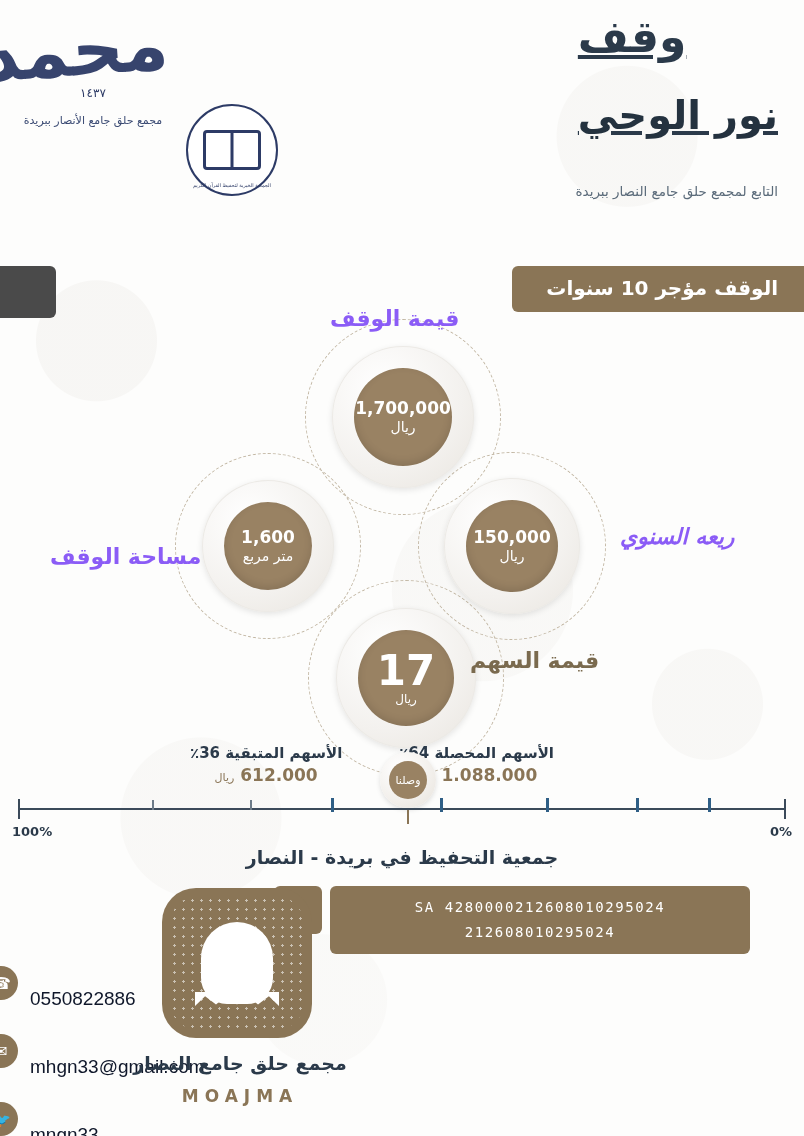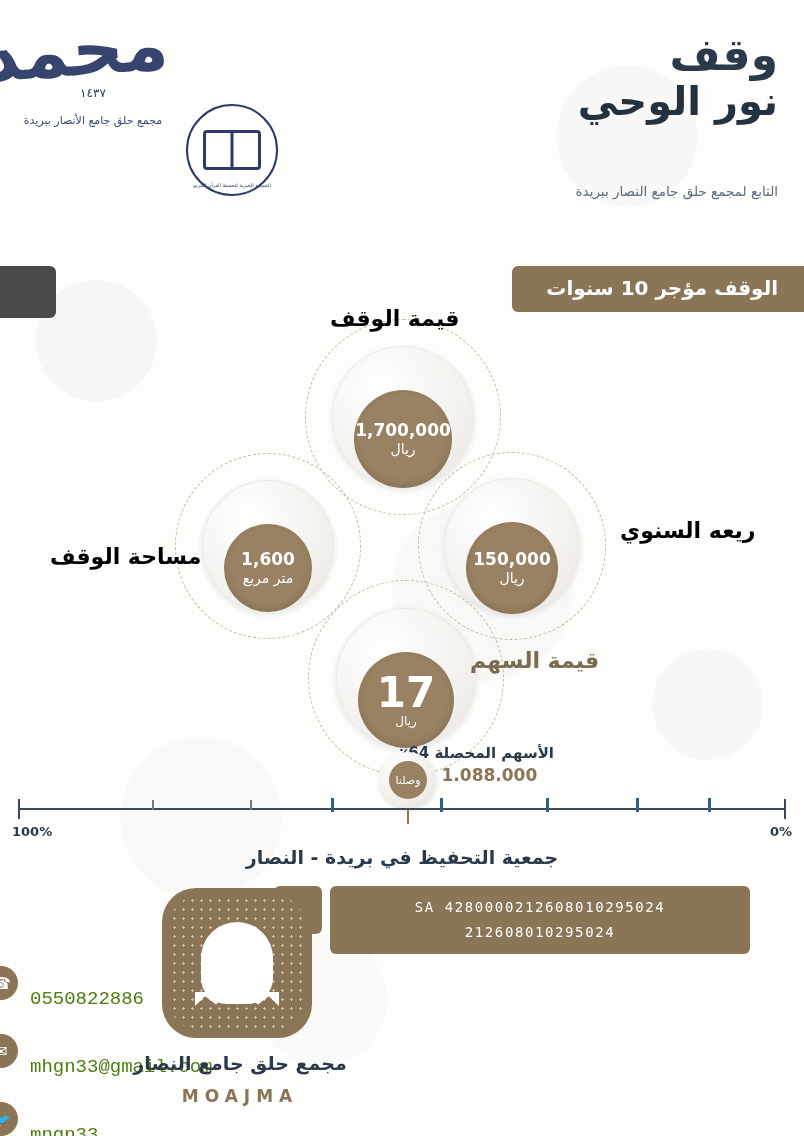--- a/index.html
+++ b/index.html
@@ -23,29 +23,30 @@
       radial-gradient(circle at 78% 12%, rgba(170,160,145,0.06) 0 70px, transparent 71px),
       radial-gradient(circle at 60% 52%, rgba(170,160,145,0.05) 0 90px, transparent 91px),
       radial-gradient(circle at 25% 72%, rgba(170,160,145,0.05) 0 80px, transparent 81px),
       radial-gradient(circle at 88% 62%, rgba(170,160,145,0.06) 0 55px, transparent 56px),
       radial-gradient(circle at 40% 88%, rgba(170,160,145,0.04) 0 65px, transparent 66px);
     pointer-events: none;
   }
 
   
   .header-title {
-    position: absolute; top: 32px; right: 26px;
-    text-align: right;
+    position: absolute; top: 14px; right: 26px;
+    text-align: left;
     color: #2b3a4a;
+    text-decoration: underline;
   }
   .header-title .l1 {
     font-size: 44px; font-weight: bold; line-height: 1.05; letter-spacing: -1px;
   }
   .header-title .l2 {
-    font-size: 40px; font-weight: bold; line-height: 1.15; color: #24323f;
+    font-size: 40px; font-weight: bold; line-height: 1.15; color: #24323f; margin-top: 32px;
   }
   .header-sub {
     position: absolute; top: 178px; right: 26px;
     text-align: right; color: #5b6b7a; font-size: 13.5px; line-height: 2.05;
     width: 300px;
   }
 
   
   .calligraphy {
     position: absolute; top: 8px; left: 18px; width: 150px; height: 230px;
@@ -97,21 +98,21 @@
     background: #4a4a4a; border-radius: 0 6px 6px 0;
   }
 
   
   .cluster { position: absolute; top: 330px; left: 0; width: 804px; height: 420px; }
   .node {
     position: absolute;
     border-radius: 50%;
     background: radial-gradient(circle at 35% 30%, #fff 0%, #f3f1ee 60%, #e9e5df 100%);
     box-shadow: 0 2px 6px rgba(0,0,0,.10), inset 0 0 0 1px #eceae6;
-    display: flex; align-items: flex-end; justify-content: center;
+    display: flex; align-items: center; justify-content: center;
   }
   .node .inner {
     border-radius: 50%;
     background: #998263;
     color: #fff;
     display: flex; flex-direction: column; align-items: center; justify-content: center;
     text-align: center; line-height: 1.25;
     box-shadow: inset 0 -3px 8px rgba(0,0,0,.12);
   }
   .node .val { font-size: 17px; font-weight: bold; }
@@ -135,26 +136,26 @@
   #ring-left  { width: 188px; height: 188px; left: 418px; top: 122px; }
 
   #node-bot   { width: 140px; height: 140px; left: 336px; top: 278px; }
   #node-bot .inner { width: 96px; height: 96px; }
   #ring-bot   { width: 196px; height: 196px; left: 308px; top: 250px; }
 
   #node-bot .share-num { font-size: 42px; font-weight: bold; line-height: 1; }
   #node-bot .share-unit { font-size: 12px; }
 
   .node-label {
-    position: absolute; color: #000000; font-size: 22px; font-weight: bold;
+    position: absolute; color: #8b5cf6; font-size: 22px; font-weight: bold;
     white-space: nowrap;
   }
   #lbl-top   { left: 330px; top: -24px; }
   #lbl-right { left: 50px;  top: 214px; }
-  #lbl-left  { left: 620px; top: 188px; }
+  #lbl-left  { left: 620px; top: 194px; font-style: italic; }
   #lbl-bot   { left: 470px; top: 318px; color: #7a6a4e; }
 
   
   .ruler-wrap { position: absolute; top: 740px; left: 0; width: 804px; height: 110px; }
   .ruler-line {
     position: absolute; left: 18px; right: 18px; top: 68px; height: 2px; background: #3b4a5a;
   }
   .ruler-line:before, .ruler-line:after {
     content:""; position:absolute; top:-9px; width:2px; height:20px; background:#3b4a5a;
   }
@@ -214,22 +215,22 @@
   }
 
   
   .contacts { position: absolute; top: 956px; right: 480px; width: 340px; direction: ltr; }
   .contact-row { display: flex; align-items: center; margin-bottom: 14px; }
   .contact-row .ico {
     width: 34px; height: 34px; border-radius: 50%; background: #8a7556; color: #fff;
     display:flex; align-items:center; justify-content:center; font-size: 16px; flex: 0 0 34px;
   }
   .contact-row .txt {
-    margin-left: 12px; color: #4d7c0f; font-size: 19px;
-    font-family: Liberation Mono, monospace;
+    margin-left: 12px; color: #0f172a; font-size: 19px;
+    font-family: Liberation Sans, sans-serif;
     margin-top: 32px;
   }
 
   
   .snap-box {
     position: absolute; top: 888px; left: 162px;
     width: 150px; height: 150px; border-radius: 34px;
     background: #8a7556;
     display:flex; align-items:center; justify-content:center;
   }
@@ -328,20 +329,27 @@
 
   <div class="ruler-wrap">
     <div class="ruler-block" id="blk-collected">
       <div class="title">الأسهم المحصلة 64٪</div>
       <div class="amount">
         <span>1.088.000</span>
         <span class="cur">ريال</span>
       </div>
     </div>
 
+    <div class="ruler-block" id="blk-remaining">
+      <div class="title">الأسهم المتبقية 36٪</div>
+      <div class="amount">
+        <span>612.000</span>
+        <span class="cur">ريال</span>
+      </div>
+    </div>
 
     <div class="wasalna">
       <div class="core">وصلنا</div>
     </div>
     <div class="wasalna-stem"></div>
 
     <div class="ruler-line"></div>
     <div class="tick" style="left:331px"></div>
     <div class="tick" style="left:440px"></div>
     <div class="tick" style="left:546px"></div>

